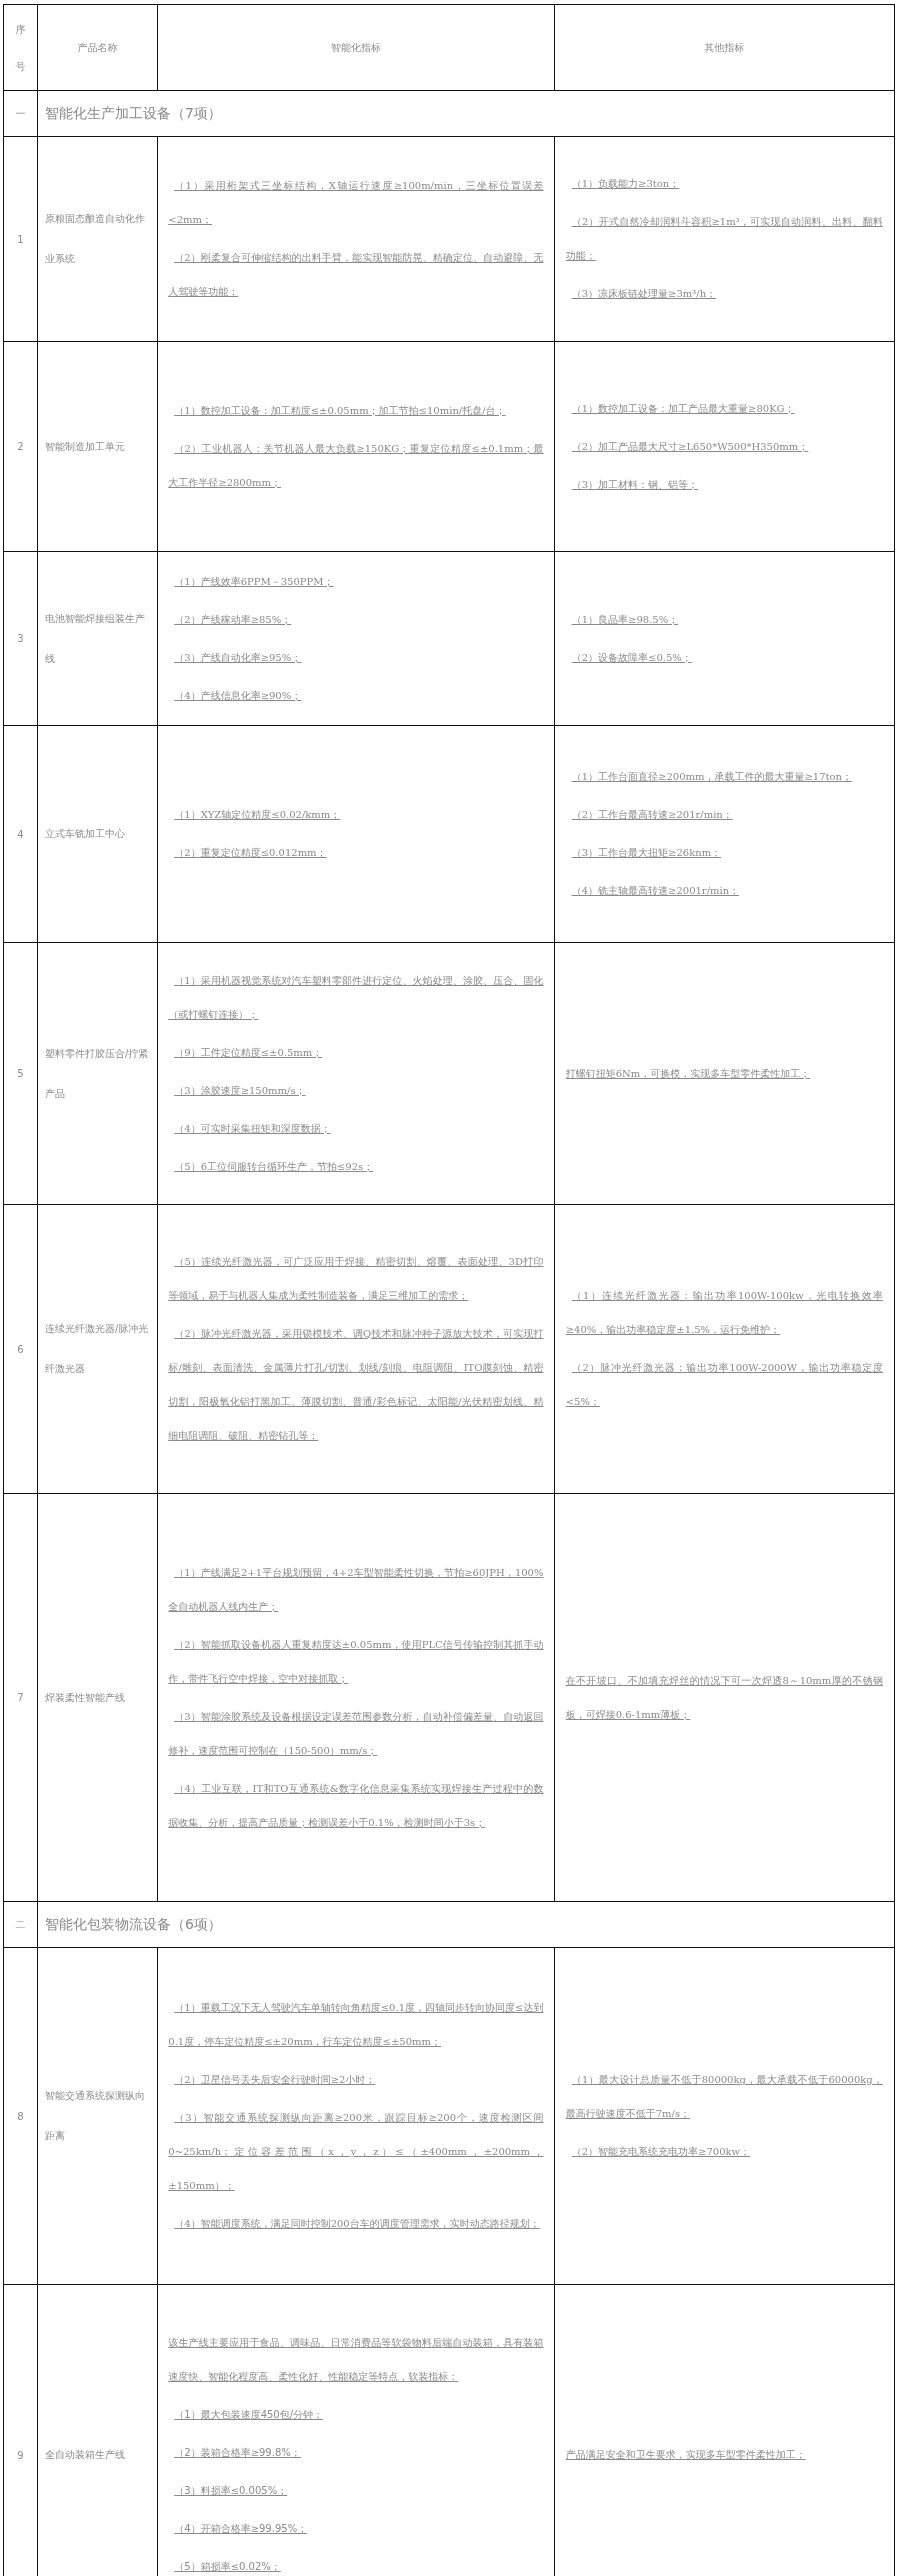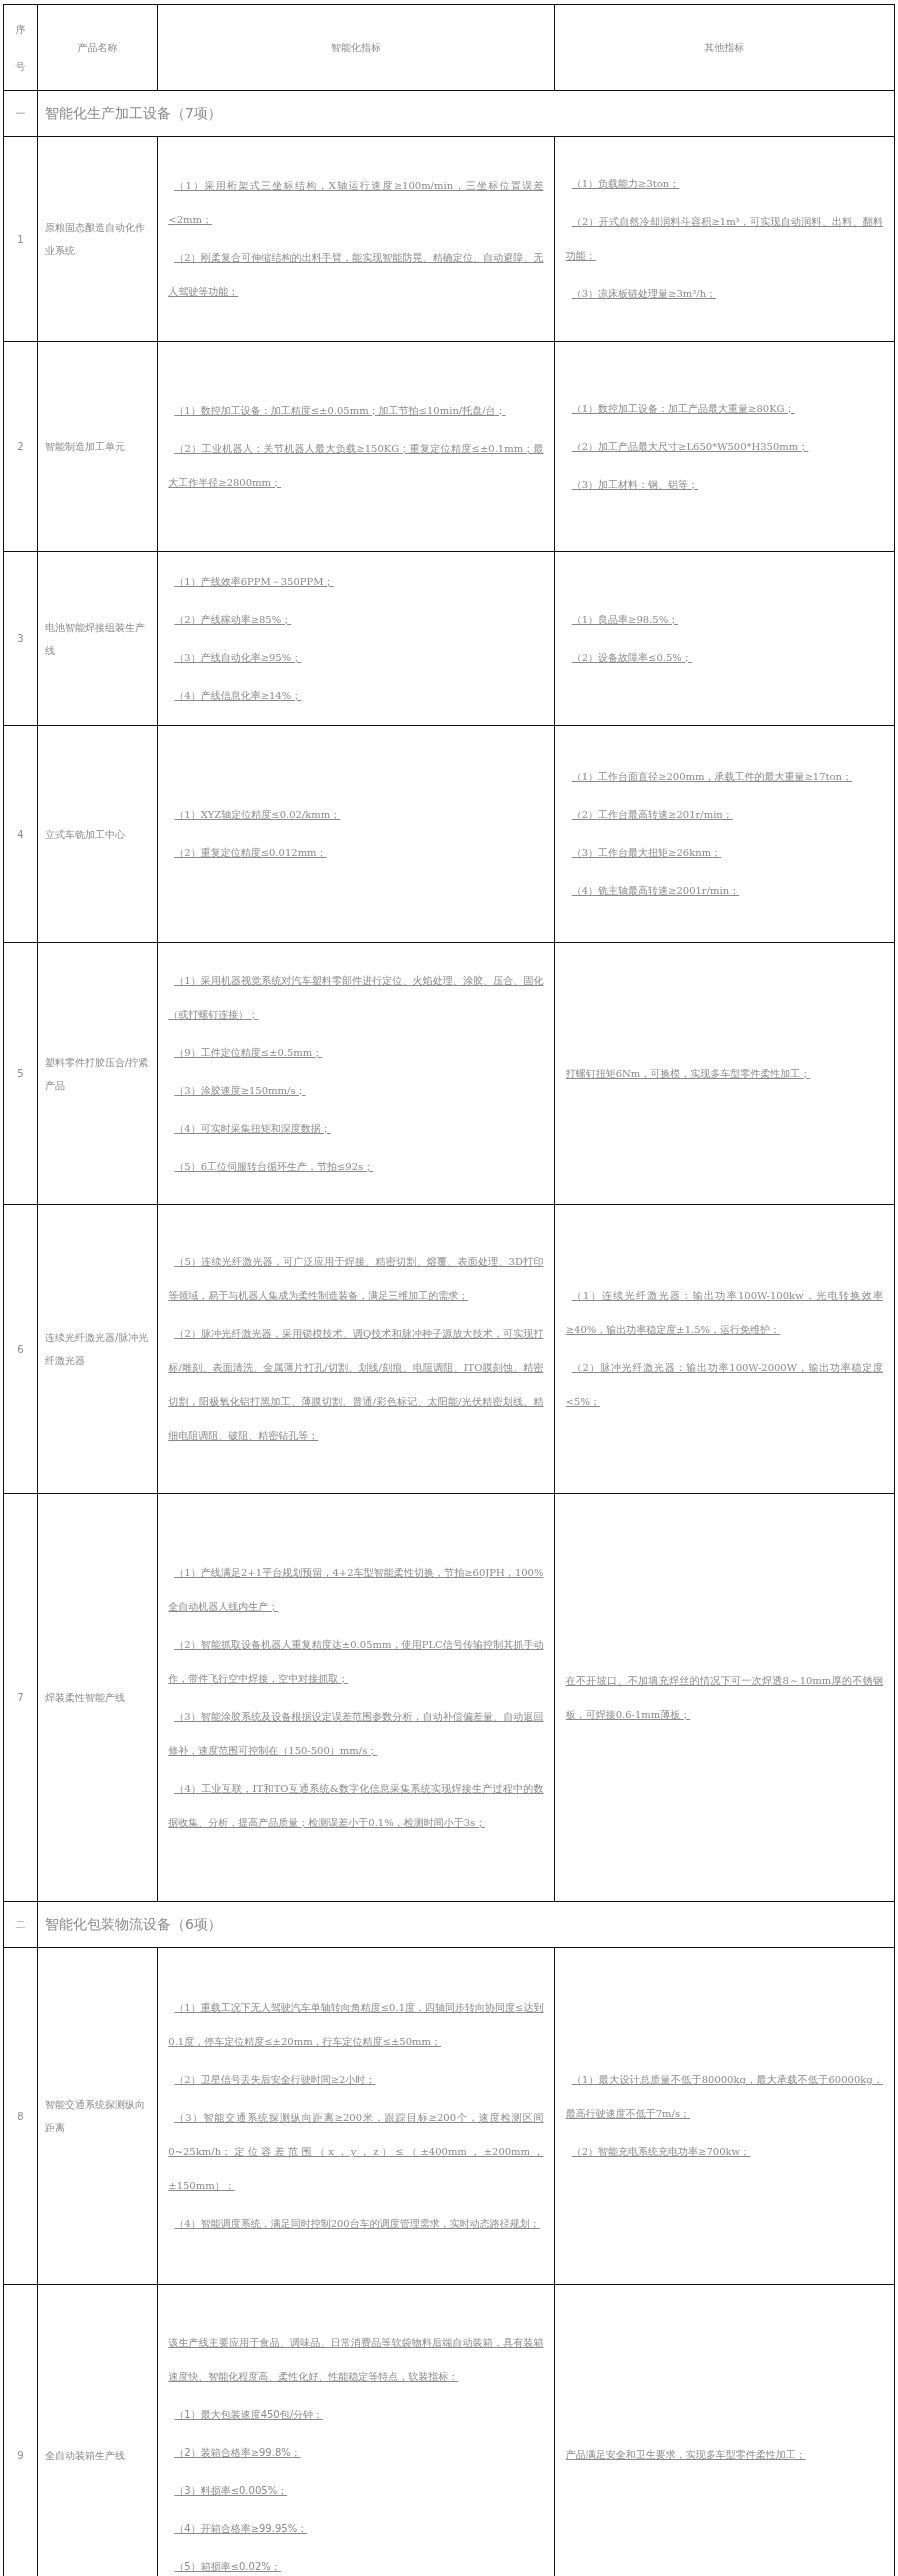--- a/index.html
+++ b/index.html
@@ -18,21 +18,21 @@
     }
     col.c-no { width: 30px; }
     col.c-name { width: 103px; }
     col.c-smart { width: 343px; }
     col.c-other { width: 293px; }
     .hdr td { height: 85px; text-align: center; font-family: "DejaVu Sans", "Liberation Sans", sans-serif; color: #8c8c8c; }
     .hdr .no { line-height: 37px; }
     .num { text-align: center; font-family: "DejaVu Sans", "Liberation Sans", sans-serif; color: #8c8c8c; }
     .name {
       font-family: "DejaVu Sans", "Liberation Sans", sans-serif;
-      line-height: 23px;
+      line-height: 40px;
       padding: 0 6.6px !important;
       color: #8a8a8a;
       font-size: 10.5px;
     }
     .cell {
       padding: 5.3px 6.6px !important;
       line-height: 34px;
       text-align: justify;
     }
     .cell p { margin: 4px; text-decoration: underline; }
@@ -96,21 +96,21 @@
       </td>
     </tr>
 
     <tr style="height:174px">
       <td class="num">3</td>
       <td class="name">电池智能焊接组装生产线</td>
       <td class="cell">
         <p class="ind">（1）产线效率6PPM－350PPM；</p>
         <p class="ind">（2）产线稼动率≥85%；</p>
         <p class="ind">（3）产线自动化率≥95%；</p>
-        <p class="ind">（4）产线信息化率≥14%；</p>
+        <p class="ind">（4）产线信息化率≥90%；</p>
       </td>
       <td class="cell">
         <p class="ind">（1）良品率≥98.5%；</p>
         <p class="ind">（2）设备故障率≤0.5%；</p>
       </td>
     </tr>
 
     <tr style="height:217px">
       <td class="num">4</td>
       <td class="name">立式车铣加工中心</td>

